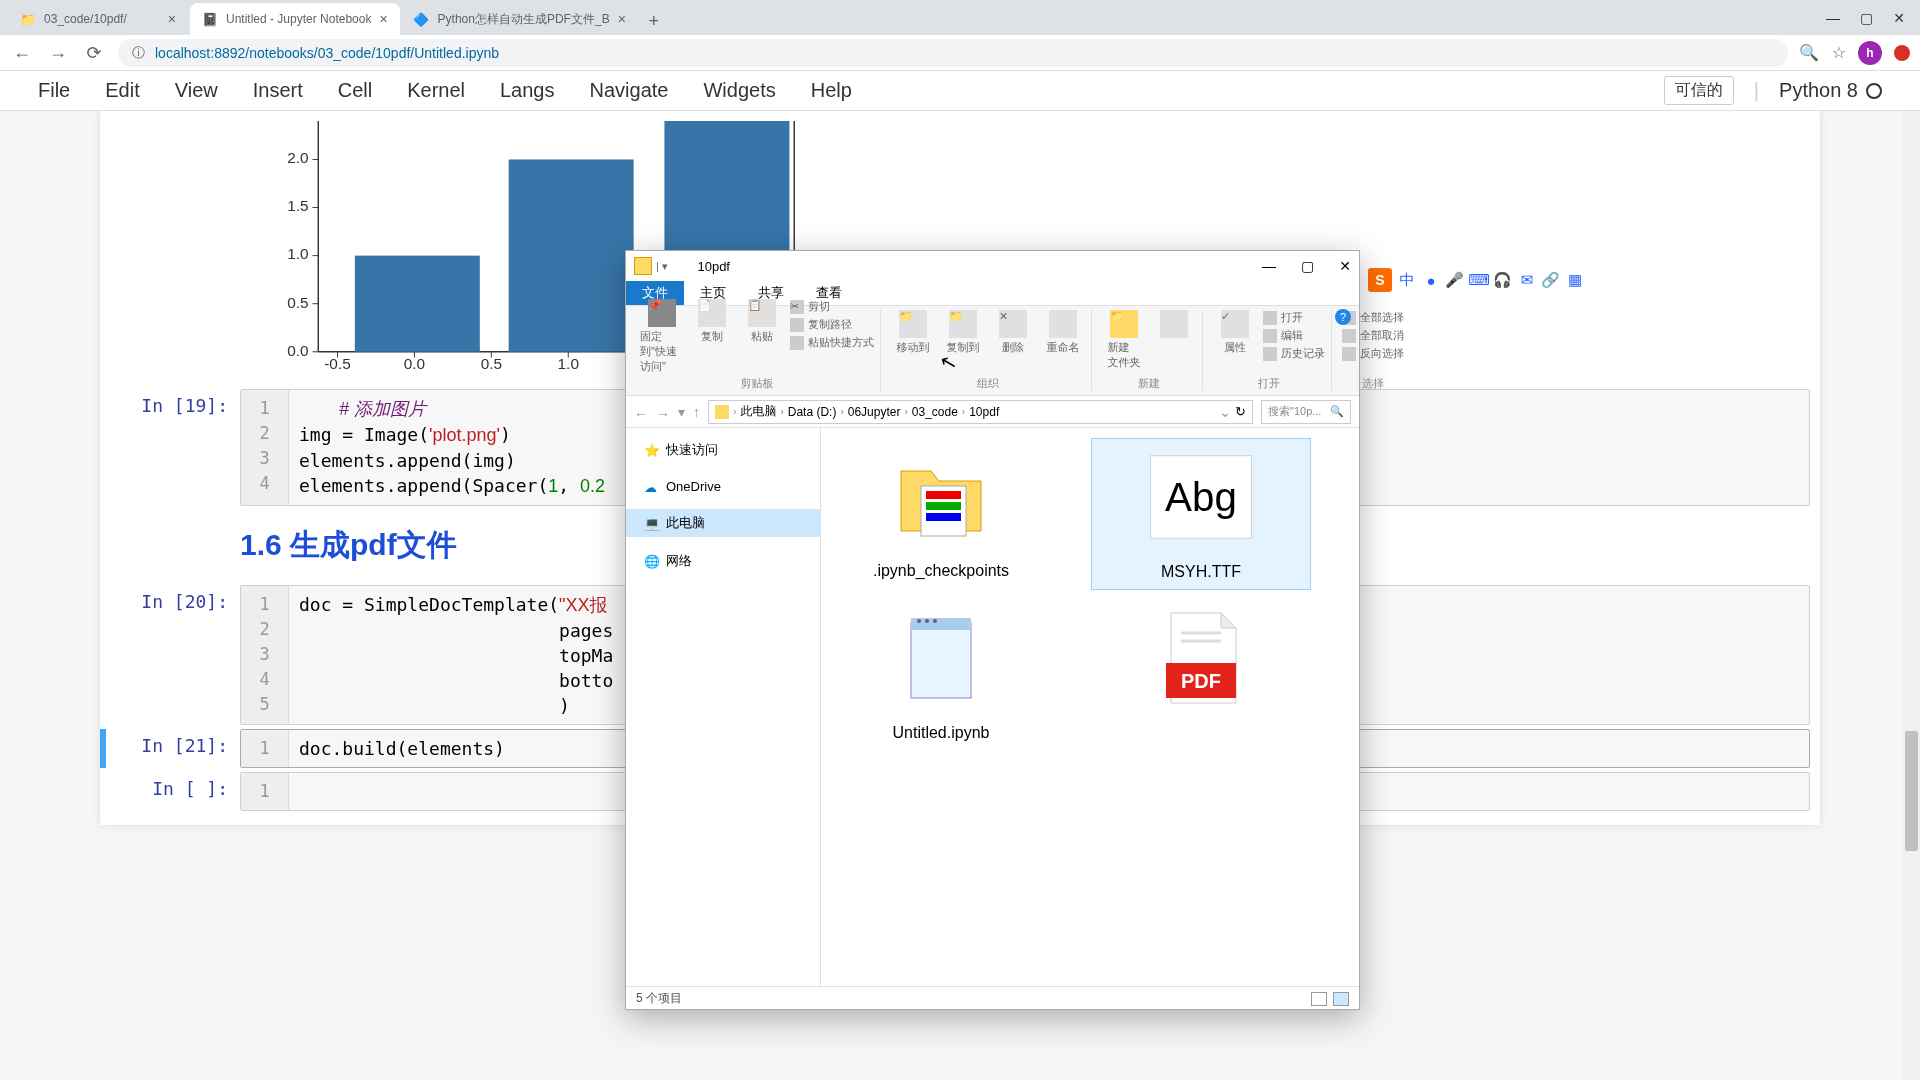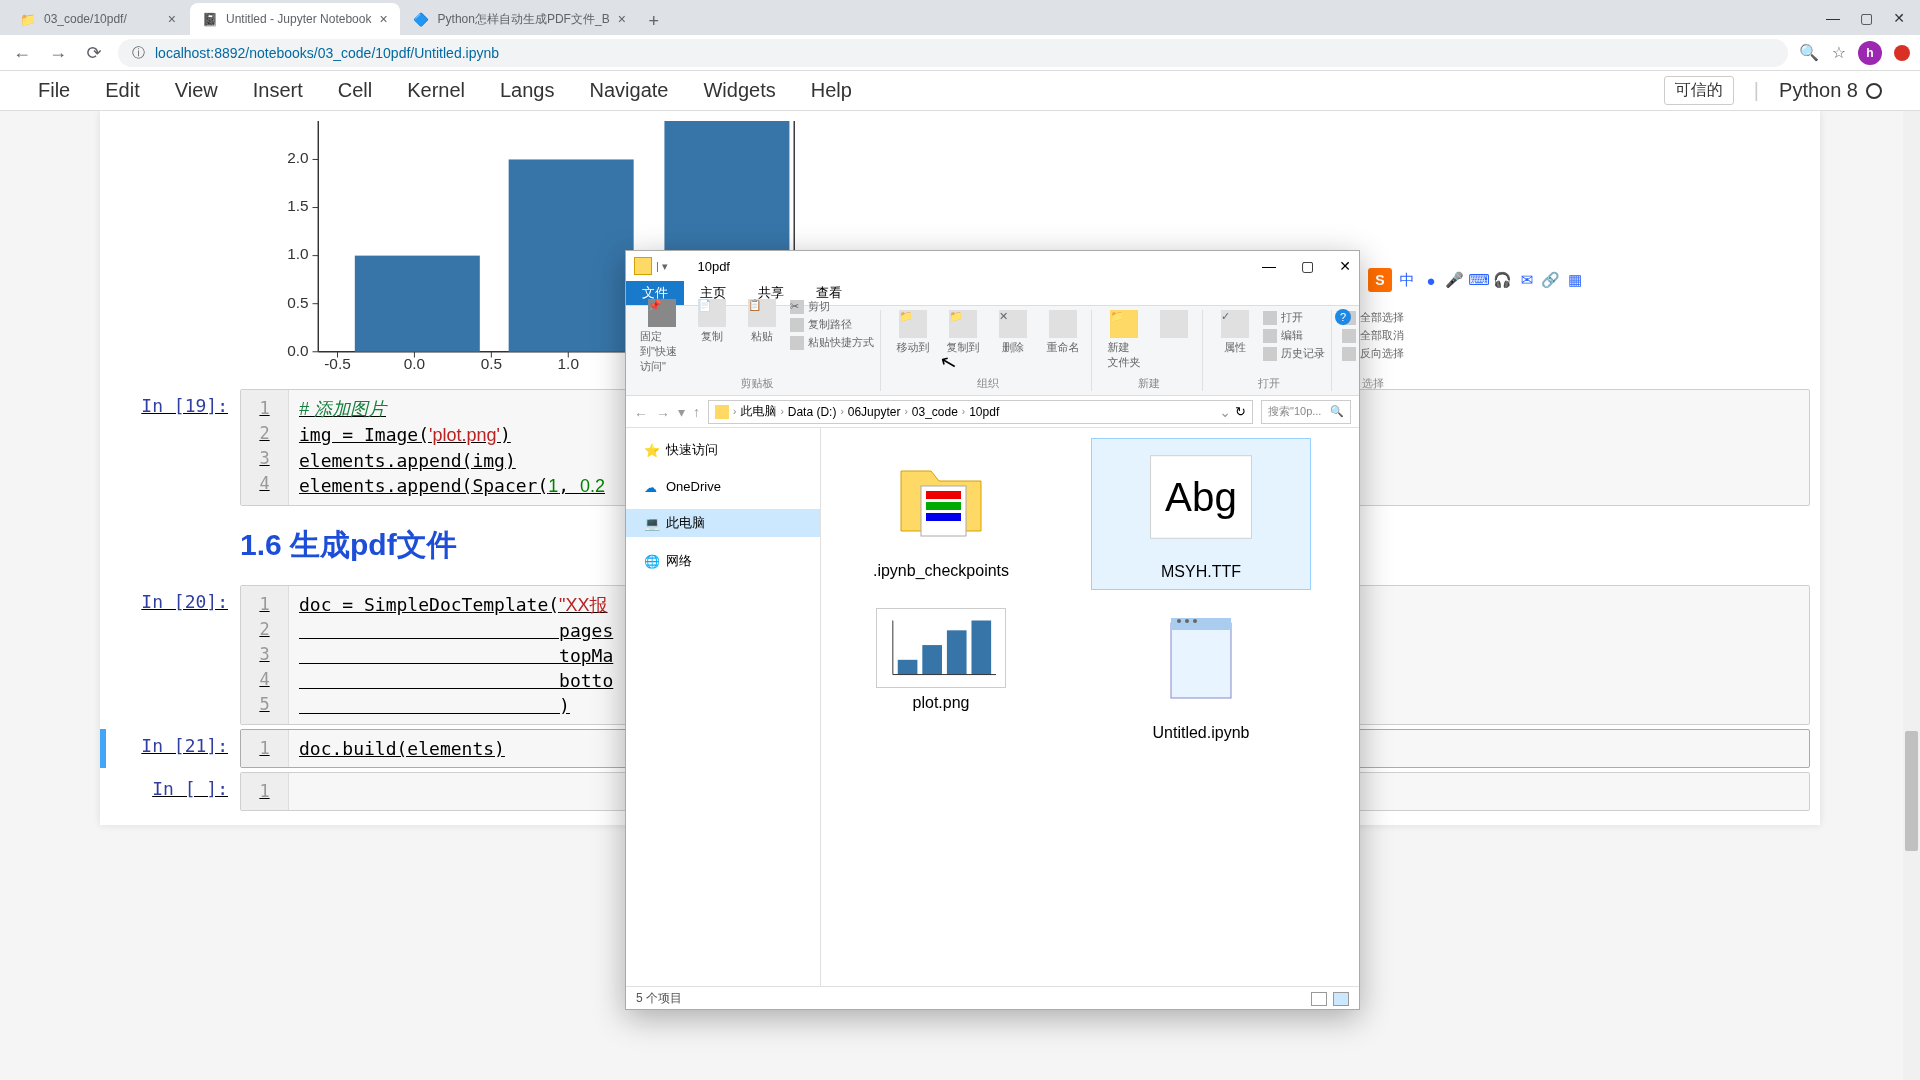--- a/index.html
+++ b/index.html
@@ -27,29 +27,29 @@
 
 .jupyter-menu { height: 40px; display: flex; align-items: center; padding: 0 38px; gap: 35px; font-size: 20px; color: #333; border-bottom: 1px solid #ddd; }
 .jupyter-menu-right { margin-left: auto; display: flex; gap: 20px; align-items: center; }
 .trusted-btn { border: 1px solid #ccc; padding: 3px 10px; font-size: 16px; border-radius: 3px; }
 .kernel-ind { display: flex; align-items: center; gap: 8px; }
 .kernel-circle { width: 16px; height: 16px; border: 2px solid #333; border-radius: 50%; }
 
 .notebook-area { height: calc(100% - 111px); overflow-y: auto; background: #f5f5f5; padding-top: 0; position: relative; }
 .notebook-container { width: 1720px; margin: 0 auto; background: #fff; padding: 10px 0; box-shadow: 0 0 8px rgba(0,0,0,0.1); }
 
-.cell { display: flex; margin: 4px 0; padding: 0 10px; text-decoration: underline; }
+.cell { display: flex; margin: 4px 0; padding: 0 10px; }
 .cell-prompt { width: 130px; text-align: right; padding-right: 12px; padding-top: 6px; font-family: monospace; font-size: 18px; color: #303F9F; }
 .cell-body { flex: 1; border: 1px solid #cfcfcf; border-radius: 2px; background: #f7f7f7; display: flex; }
 .cell.selected { border-left: 6px solid #42A5F5; padding-left: 4px; }
 .cell.selected .cell-body { border-color: #ababab; }
 .cell-gutter { width: 48px; background: #eee; border-right: 1px solid #ddd; padding: 6px 0; }
 .cell-gutter .ln { text-align: center; font-family: monospace; font-size: 17px; color: #999; line-height: 25px; }
 .cell-code { flex: 1; padding: 6px 10px; font-family: monospace; font-size: 18px; line-height: 25px; white-space: pre; }
-.cm-c { color: #15803d; font-style: italic; }
+.cm-c { color: #701a75; font-style: italic; margin-left: 40px; }
 .cm-s { color: #BA2121; }
 .cm-n { color: #008000; }
 
 .md-cell { padding: 15px 140px; font-size: 30px; font-weight: bold; color: #1d4ed8; }
 
 
 .chart-output { padding: 0 140px 10px; }
 .chart-svg { width: 570px; height: 250px; }
 
 
@@ -481,45 +481,43 @@
       <div class="file-item sel">
         <div class="file-thumb">
           <svg width="120" height="100" viewBox="0 0 120 100">
               <rect x="5" y="5" width="110" height="90" fill="#fff" stroke="#ccc"></rect>
               <text x="60" y="65" font-size="44" text-anchor="middle" font-family="serif">Abg</text>
             </svg>
         </div>
         <div class="file-label">MSYH.TTF</div>
       </div>
       <div class="file-item">
-        <div class="file-thumb" style="border:1px solid #ccc;padding:6px;width:130px;height:80px">
-          <svg width="118" height="68" viewBox="0 0 118 68">
-              <rect width="118" height="68" fill="#fff"></rect>
-              <rect x="15" y="45" width="20" height="15" fill="#3775a8"></rect>
-              <rect x="40" y="30" width="20" height="30" fill="#3775a8"></rect>
-              <rect x="65" y="15" width="20" height="45" fill="#3775a8"></rect>
-              <rect x="90" y="5" width="20" height="55" fill="#3775a8"></rect>
-              <line x1="10" y1="60" x2="115" y2="60" stroke="#333"></line>
-              <line x1="10" y1="5" x2="10" y2="60" stroke="#333"></line>
-            </svg>
-        </div>
-        <div class="file-label">plot.png</div>
-      </div>
-      <div class="file-item">
         <div class="file-thumb">
           <svg width="100" height="100" viewBox="0 0 100 100">
               <rect x="20" y="15" width="60" height="75" fill="#e8f4ff" stroke="#88c"></rect>
               <rect x="20" y="10" width="60" height="12" fill="#aaccee"></rect>
               <circle cx="28" cy="13" r="2" fill="#666"></circle>
               <circle cx="36" cy="13" r="2" fill="#666"></circle>
               <circle cx="44" cy="13" r="2" fill="#666"></circle>
             </svg>
         </div>
         <div class="file-label">Untitled.ipynb</div>
       </div>
+      <div class="file-item" style="margin-bottom:-30px">
+        <div class="file-thumb">
+          <svg width="100" height="100" viewBox="0 0 100 100">
+              <path d="M20 5 L70 5 L85 20 L85 95 L20 95 Z" fill="#fff" stroke="#ccc"></path>
+              <path d="M70 5 L70 20 L85 20 Z" fill="#eee" stroke="#ccc"></path>
+              <line x1="30" y1="25" x2="70" y2="25" stroke="#ddd" stroke-width="3"></line>
+              <line x1="30" y1="33" x2="70" y2="33" stroke="#ddd" stroke-width="3"></line>
+              <rect x="15" y="55" width="70" height="35" fill="#e2231a"></rect>
+              <text x="50" y="80" font-size="20" fill="#fff" text-anchor="middle" font-weight="bold">PDF</text>
+            </svg>
+        </div>
+      </div>
     </div>
   </div>
 
   <div class="explorer-status">
     <span>5 个项目</span>
     <div class="view-toggles">
       <div class="vt"></div>
       <div class="vt" style="background:#cce8ff"></div>
     </div>
   </div>

